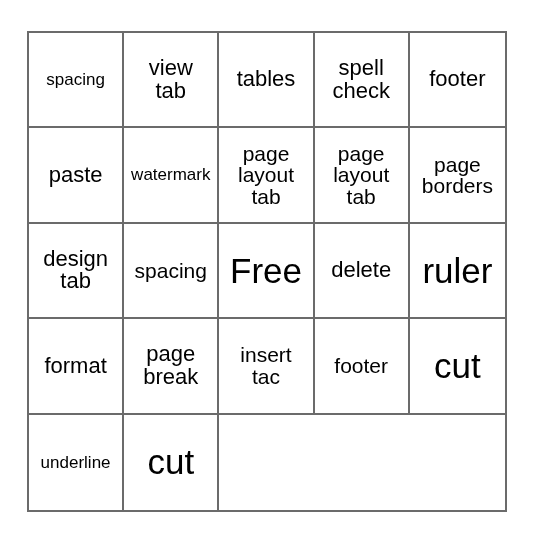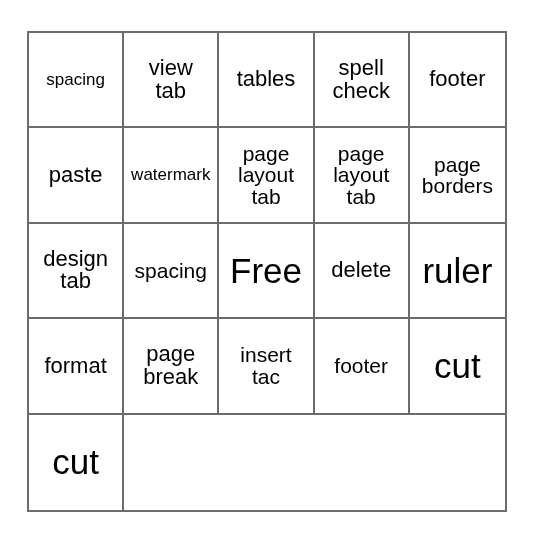--- a/index.html
+++ b/index.html
@@ -135,16 +135,19 @@
         <span class="cell-text fs-md">insert
 tac</span>
       </div>
       <div class="bingo-cell">
         <span class="cell-text fs-md">footer</span>
       </div>
       <div class="bingo-cell">
         <span class="cell-text fs-xxl">cut</span>
       </div>
       <div class="bingo-cell">
+        <span class="cell-text fs-sm">underline</span>
+      </div>
+      <div class="bingo-cell">
         <span class="cell-text fs-xxl">cut</span>
       </div>
     </div>
 </div>
 
 </body></html>

